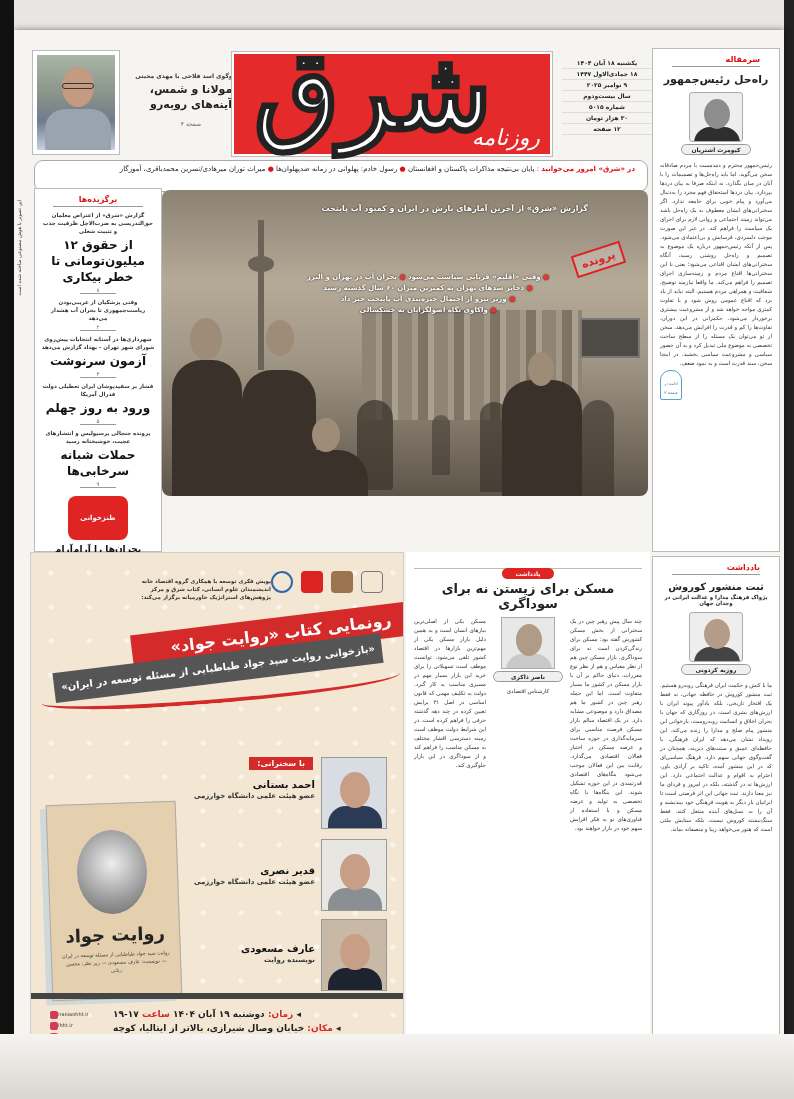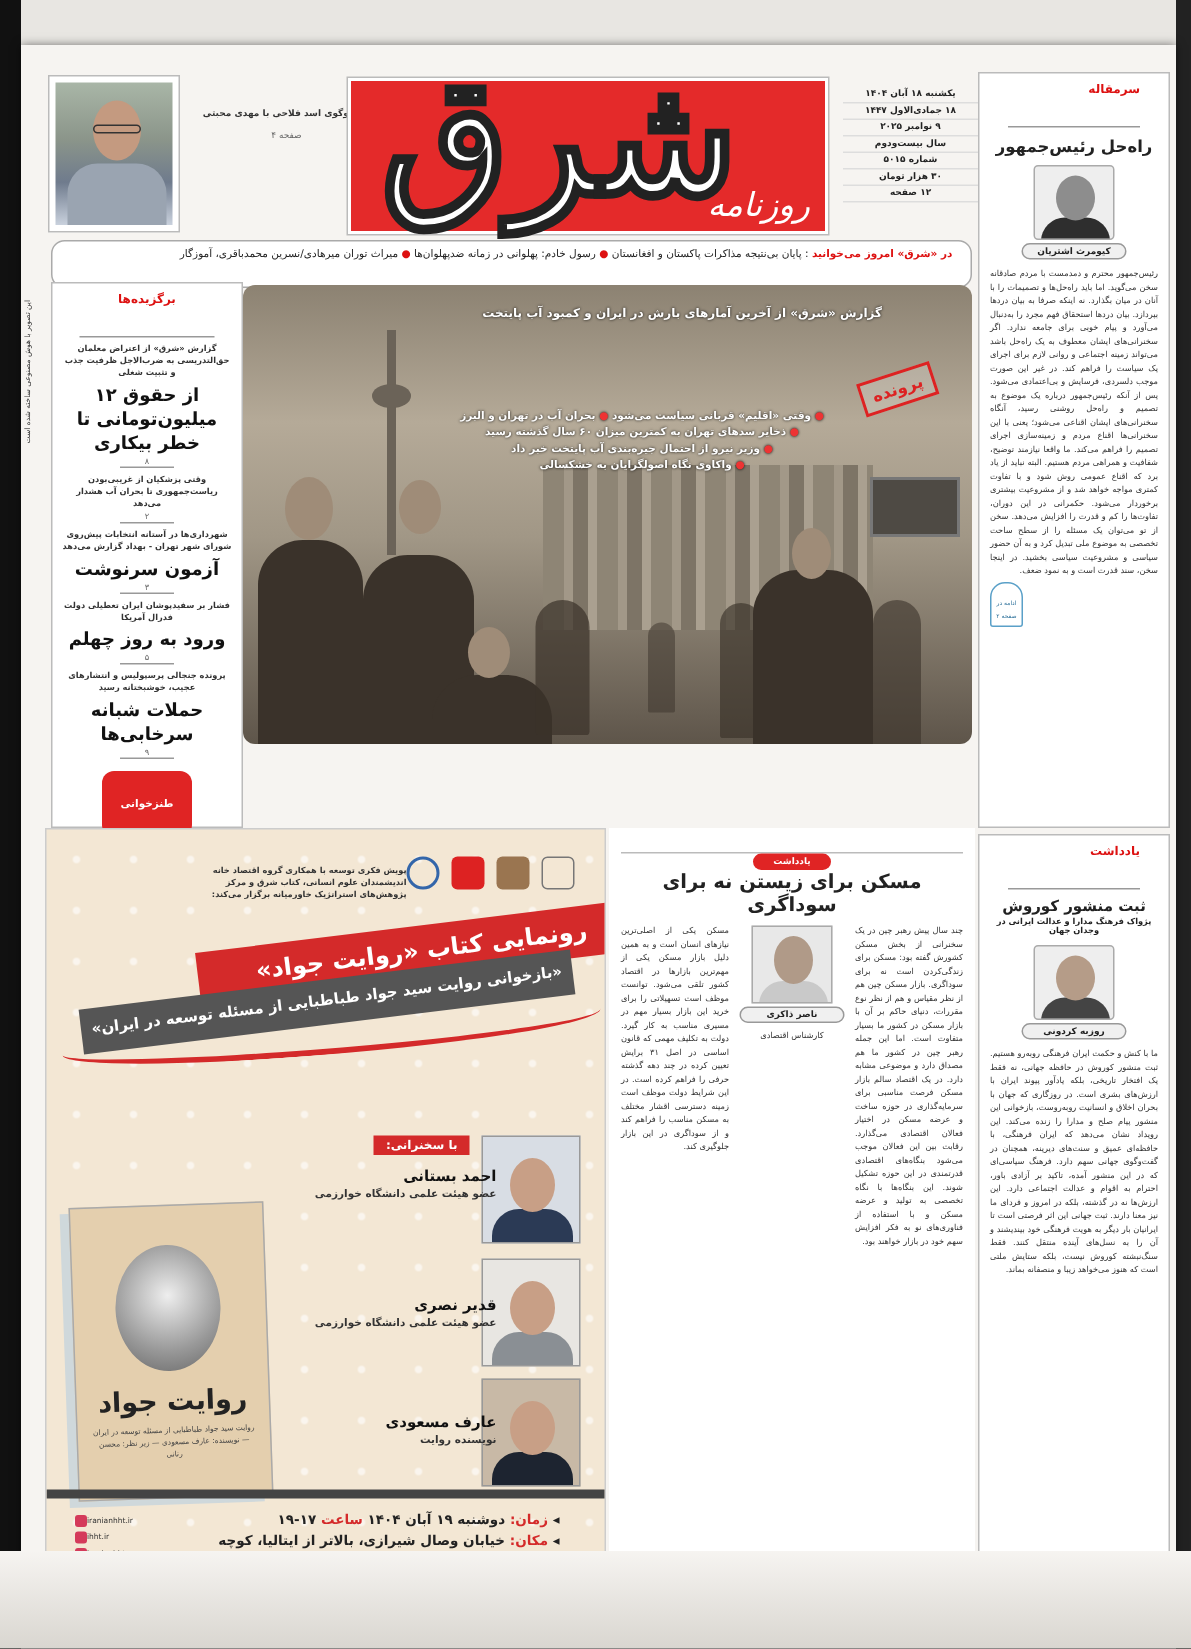--- a/index.html
+++ b/index.html
@@ -27,21 +27,21 @@
   .date-box{position:absolute;left:548px;top:28px;width:90px;text-align:center;font-size:6px;line-height:10px;color:#222;font-weight:bold}
   .date-box div{border-bottom:1px solid #ddd}
 
   
   .ticker{position:absolute;left:20px;top:130px;width:614px;height:32px;border:1px solid #aaa;border-radius:9px;background:#fff;font-size:7px;line-height:16px;padding:0 12px;white-space:nowrap;overflow:hidden}
   .ticker-label{color:#d11;font-weight:bold}
   .ticker-sep{color:#d11}
 
   
   .highlights{position:absolute;left:20px;top:158px;width:128px;height:364px;border:1px solid #bbb;background:#fff;text-align:center;padding:6px 6px}
-  .col-kicker{color:#d11;font-size:8px;font-weight:bold;border-bottom:1px solid #999;margin:0 12px 4px;padding-bottom:20px}
+  .col-kicker{color:#d11;font-size:8px;font-weight:bold;border-bottom:1px solid #999;margin:0 12px 4px;padding-bottom:2px}
   .hl-sub{font-size:5.5px;line-height:8px;color:#333;font-weight:bold}
   .hl-title{font-size:12px;line-height:16px;font-weight:bold;color:#111;margin:2px 0}
   .hl-ref{font-size:5.5px;color:#666;margin:2px auto 4px;width:36px;border-bottom:1px solid #999}
   .satire-badge{display:inline-block;background:#e02424;color:#fff;font-size:7px;font-weight:bold;padding:18px 12px;border-radius:8px;margin:4px 0}
   .satire-title{font-size:9px;font-weight:bold;color:#111}
 
   
   .lead{position:absolute;left:148px;top:160px;width:486px;height:306px;border-radius:8px;overflow:hidden;background:linear-gradient(180deg,#8c8272 0%,#b5aa98 30%,#a19786 55%,#5e554a 100%)}
   .lead-side{position:absolute;left:2px;top:170px;font-size:5px;color:#333;writing-mode:vertical-rl;transform:rotate(180deg);white-space:nowrap}
   .tower{position:absolute;left:96px;top:30px;width:6px;height:150px;background:#6b6358}
@@ -72,29 +72,29 @@
   .ad-logos{position:absolute;right:20px;top:18px;display:flex;gap:8px}
   .ad-logo{width:22px;height:22px;border-radius:4px}
   .ad-intro{position:absolute;left:90px;top:24px;width:150px;font-size:5.5px;line-height:8px;font-weight:bold;color:#333;text-align:right}
   .ad-red{position:absolute;left:100px;top:64px;width:300px;height:34px;background:#d42a2a;transform:rotate(-7deg);color:#fff;font-size:16px;font-weight:bold;line-height:34px;text-align:center}
   .ad-gray{position:absolute;left:22px;top:100px;width:330px;height:30px;background:#555;transform:rotate(-7deg);color:#fff;font-size:10px;font-weight:bold;line-height:30px;text-align:center}
   .ad-swoosh{position:absolute;left:10px;top:120px;width:360px;height:30px;border-bottom:4px solid #d42a2a;border-radius:0 0 60% 40%;transform:rotate(-4deg)}
   .speakers-label{position:absolute;right:90px;top:204px;background:#d42a2a;color:#fff;font-size:8px;font-weight:bold;padding:2px 8px}
   .speaker{position:absolute;right:16px;width:66px;height:72px;border:1px solid #999;background:#d8dde4;overflow:hidden}
   .speaker .h{position:absolute;left:18px;top:14px;width:30px;height:36px;border-radius:50%;background:#c89f86}
   .speaker .b{position:absolute;left:6px;top:48px;width:54px;height:30px;border-radius:18px 18px 0 0;background:#2b3a55}
-  .speaker-info{position:absolute;right:72px;width:150px;text-align:right}
+  .speaker-info{position:absolute;right:88px;width:150px;text-align:right}
   .speaker-name{font-size:10px;font-weight:bold;color:#111}
   .speaker-role{font-size:7px;font-weight:bold;color:#333;margin-top:2px}
   .book{position:absolute;left:18px;top:250px;width:130px;height:196px;background:#e4cfae;border:1px solid #aaa;box-shadow:-6px 4px 0 #cfd8db;transform:rotate(-2deg)}
   .book .h{position:absolute;left:28px;top:26px;width:70px;height:84px;border-radius:50%;background:radial-gradient(circle at 50% 40%,#eee 0%,#999 60%,#666 100%)}
   .book-title{position:absolute;left:0;right:0;top:120px;text-align:center;font-size:18px;font-weight:bold;color:#222}
   .book-sub{position:absolute;left:8px;right:8px;top:146px;text-align:center;font-size:5px;line-height:8px;color:#444}
   .ad-dark{position:absolute;left:0;top:440px;width:374px;height:6px;background:#444}
-  .ad-footer{position:absolute;right:30px;top:454px;width:260px;text-align:right;font-size:9px;line-height:14px;font-weight:bold;color:#222}
+  .ad-footer{position:absolute;right:30px;top:454px;width:260px;text-align:left;font-size:9px;line-height:14px;font-weight:bold;color:#222}
   .ad-footer .k{color:#d42a2a}
   .ad-social{position:absolute;left:16px;top:456px;font-size:5px;line-height:11px;color:#333}
   .ad-social i{display:inline-block;width:8px;height:8px;background:#d43a5a;border-radius:2px;vertical-align:middle;margin-left:3px}
 
   
   .note{position:absolute;left:392px;top:522px;width:244px;height:500px;background:#fff;padding:4px 8px}
   .note-kicker-bar{border-top:1px solid #bbb;margin-top:12px;text-align:center;position:relative;height:0}
   .note-kicker{position:relative;top:-8px;display:inline-block;background:#e02424;color:#fff;font-size:6px;font-weight:bold;padding:2px 14px;border-radius:6px}
   .note-title{font-size:13px;font-weight:bold;text-align:center;margin:12px 0 6px}
   .note-cols{display:flex;gap:6px}
@@ -122,20 +122,24 @@
 
   <div class="interview-box">
     <div class="interview-photo">
       <div class="body"></div>
         <div class="head"></div>
         <div class="glasses"></div>
     </div>
   </div>
   <div class="interview-text">
     <div class="interview-kicker">گفت‌وگوی اسد فلاحی با مهدی محبتی</div>
+    <div class="interview-title">
+      <div>مولانا و شمس،</div>
+      <div>آینه‌های روبه‌رو</div>
+    </div>
     <div class="interview-ref">صفحه ۴</div>
   </div>
 
   <div class="logo">
     <div class="logo-glyph">شرق</div>
     <div class="logo-sub">روزنامه</div>
   </div>
 
   <div class="date-box">
     <div>یکشنبه ۱۸ آبان ۱۴۰۴</div>

